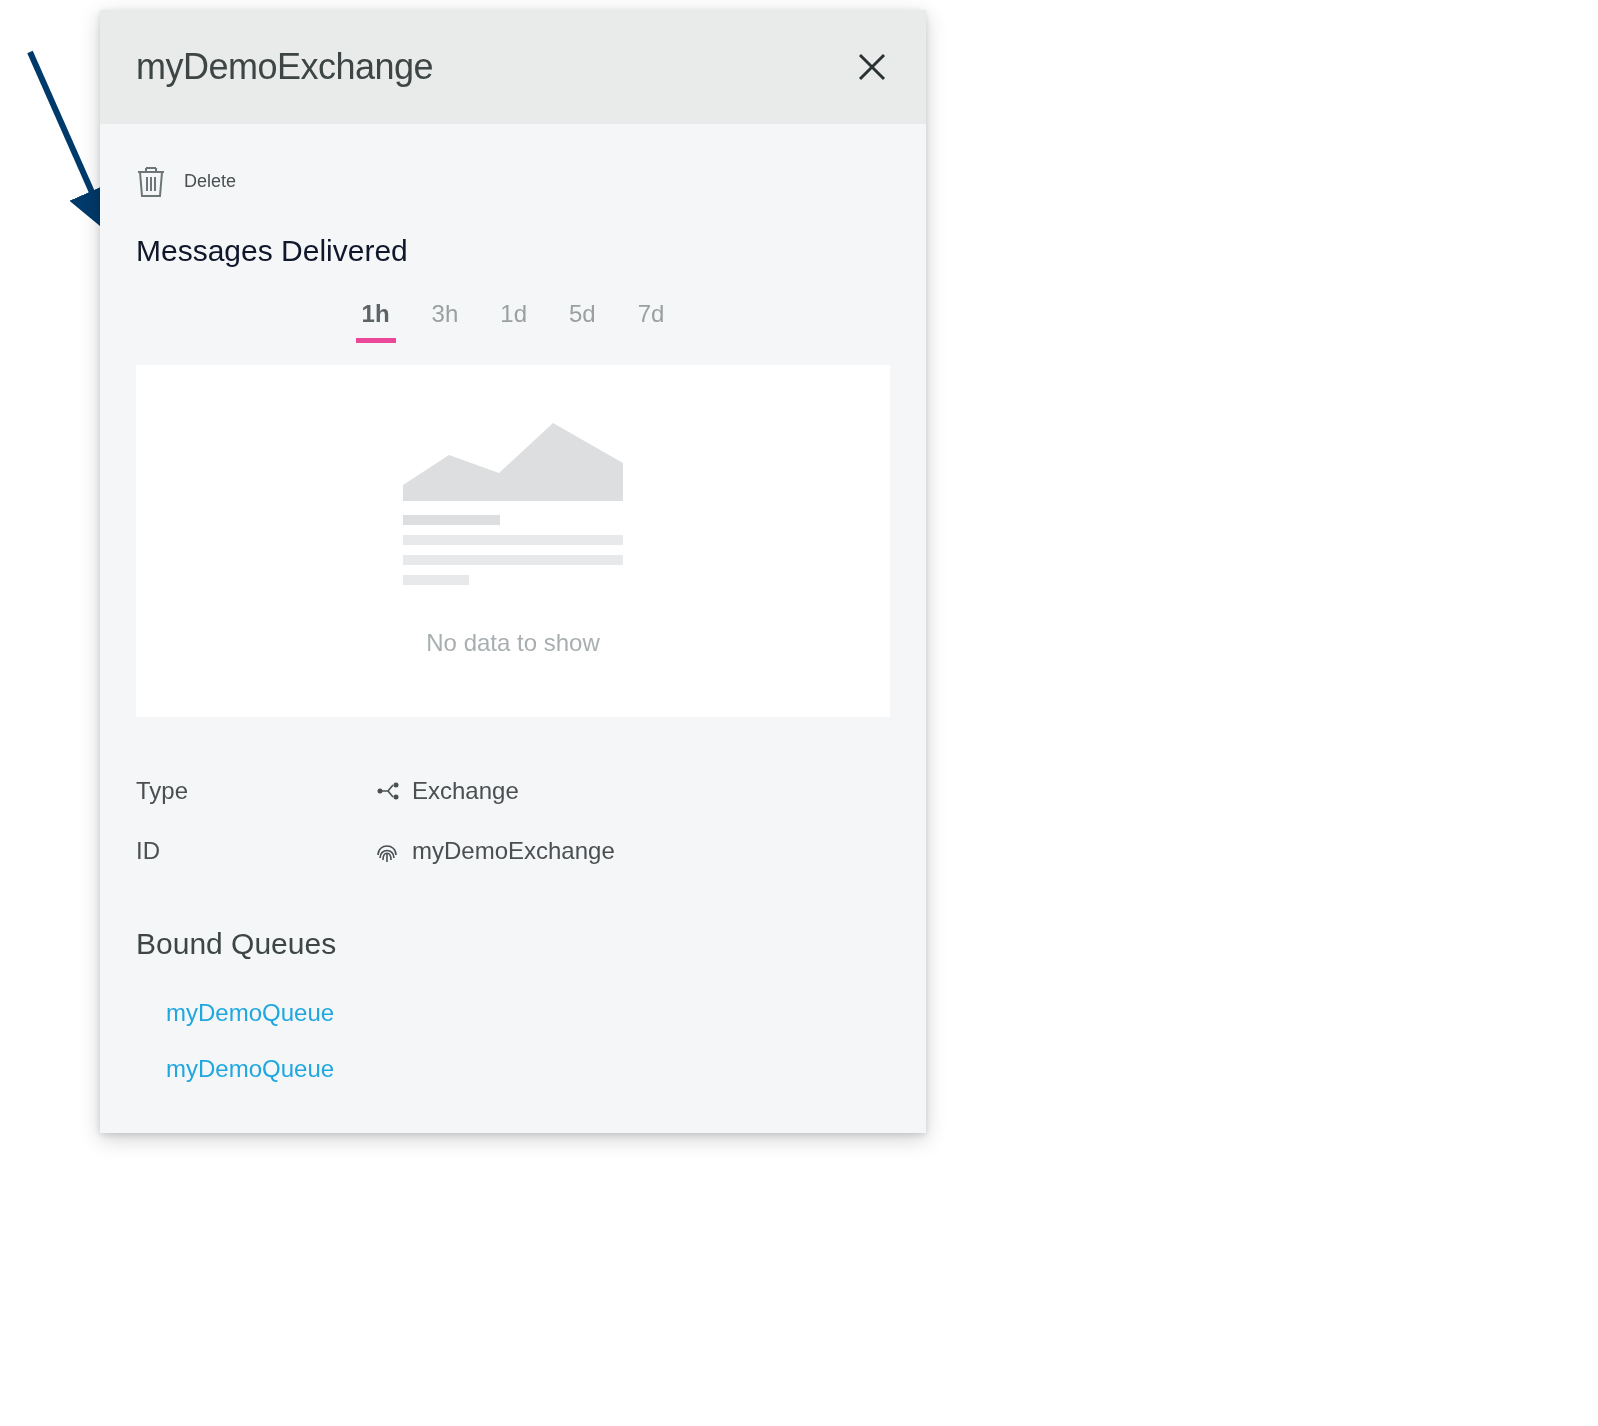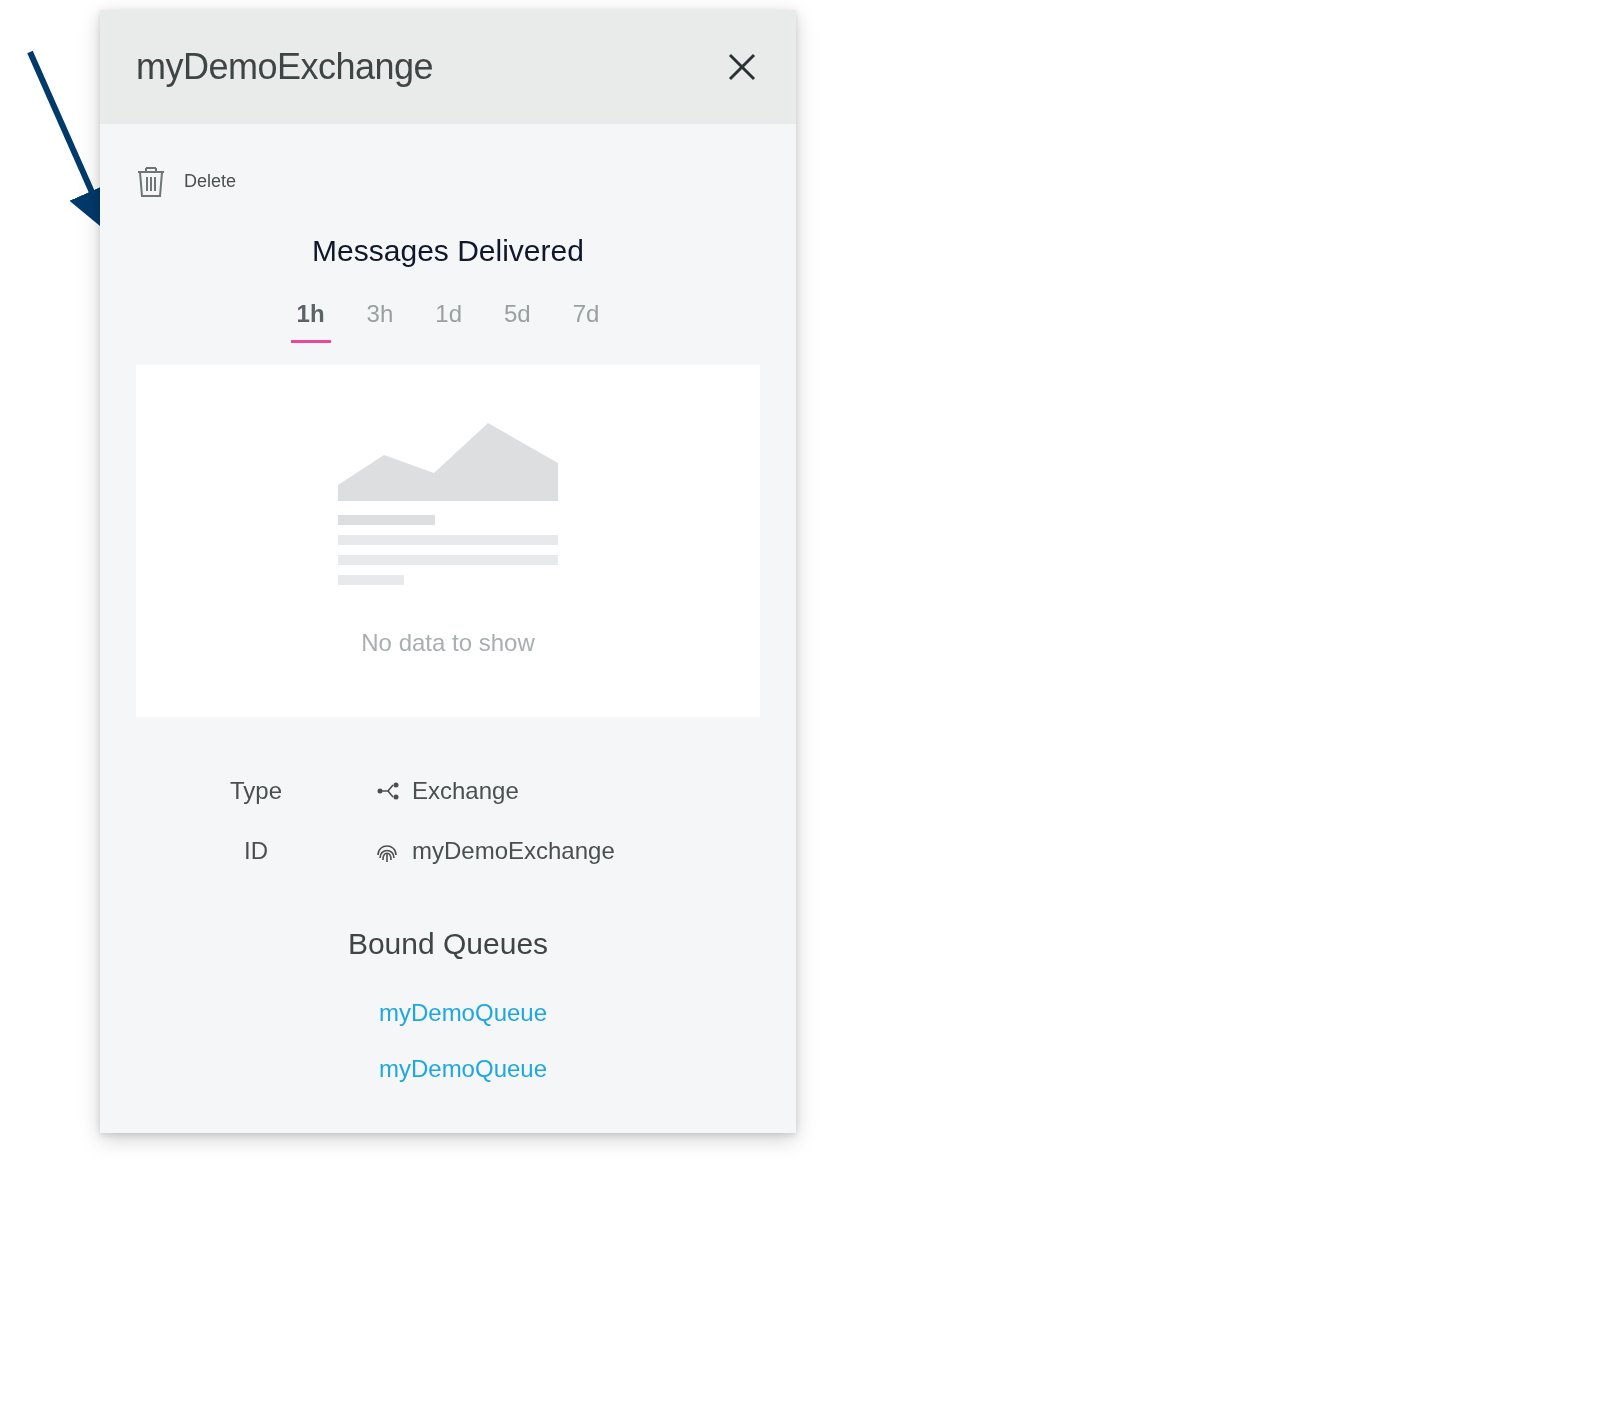--- a/index.html
+++ b/index.html
@@ -7,24 +7,23 @@
       font-family: -apple-system, BlinkMacSystemFont, "Segoe UI", Helvetica, Arial, sans-serif;
       background: #ffffff;
       width: 1598px;
       height: 1426px;
       position: relative;
     }
     .panel {
       position: absolute;
       left: 100px;
       top: 10px;
-      width: 696px;
+      width: 826px;
       background: #f5f6f7;
       box-shadow: 0 6px 20px rgba(0,0,0,0.18), 0 2px 6px rgba(0,0,0,0.12);
-      text-align: center;
     }
     .panel-header {
       background: #e9eaea;
       padding: 36px 36px 36px 36px;
       display: flex;
       align-items: center;
       justify-content: space-between;
     }
     .panel-title {
       font-size: 36px;
@@ -70,21 +69,21 @@
     .tab {
       font-size: 24px;
       color: #9aa0a2;
       padding: 4px 6px 10px 6px;
       cursor: pointer;
       border-bottom: 5px solid transparent;
     }
     .tab.active {
       color: #5d6467;
       font-weight: 600;
-      border-bottom: 3px solid #ec4899;
+      border-bottom: 5px solid #ec4899;
     }
     .chart-card {
       background: #ffffff;
       padding: 50px 30px 60px 30px;
       display: flex;
       flex-direction: column;
       align-items: center;
       justify-content: center;
       margin-bottom: 44px;
     }

